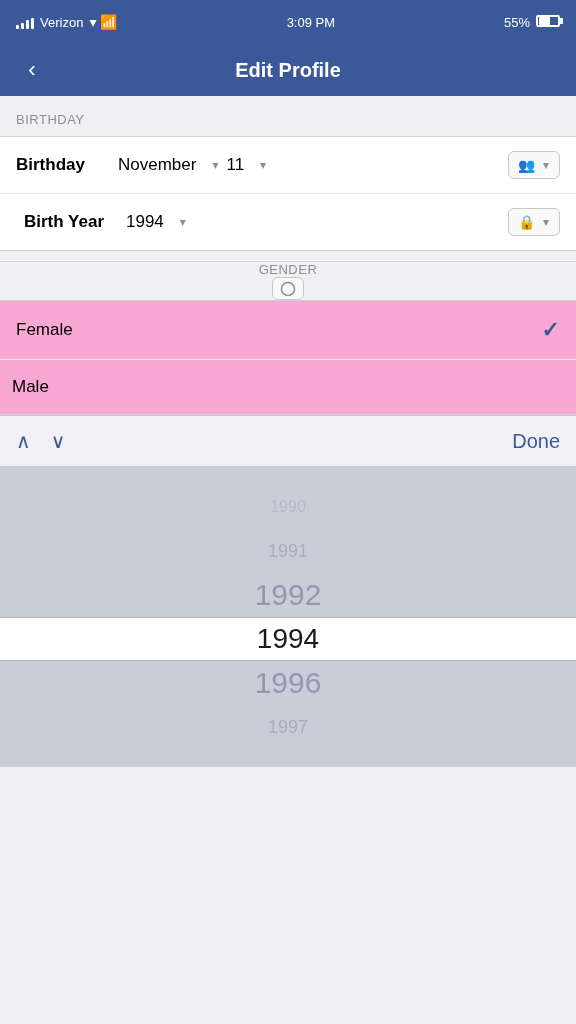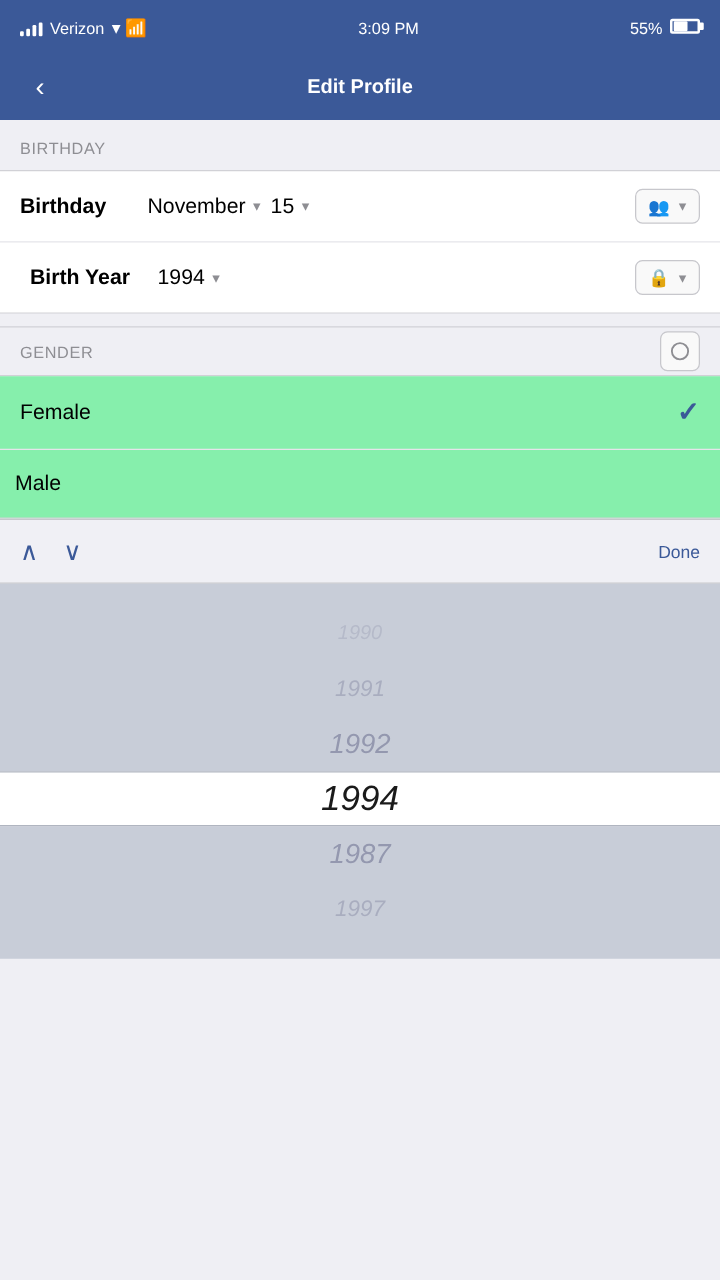--- a/index.html
+++ b/index.html
@@ -78,21 +78,21 @@
       display: flex;
       align-items: center;
       justify-content: center;
       cursor: pointer;
     }
     .nav-title {
       position: absolute;
       left: 50%;
       transform: translateX(-50%);
       color: white;
-      font-size: 16px;
+      font-size: 20px;
       font-weight: 600;
       white-space: nowrap;
     }
 
     
     .section-header {
       background: #efeff4;
       padding: 14px 16px 8px;
     }
     .section-header-text {
@@ -127,21 +127,21 @@
       display: flex;
       align-items: center;
       flex: 1;
       gap: 8px;
     }
     .dropdown-value {
       display: flex;
       align-items: center;
       font-size: 17px;
       color: #000;
-      gap: 4px;
+      gap: 14px;
       cursor: pointer;
     }
     .dropdown-arrow {
       color: #8e8e93;
       font-size: 12px;
       margin-left: 2px;
     }
     .privacy-btn {
       margin-left: auto;
       border: 1px solid #c7c7cc;
@@ -159,37 +159,38 @@
     
     .gender-section-header {
       background: #efeff4;
       height: 40px;
       display: flex;
       align-items: center;
       justify-content: space-between;
       padding: 0 16px;
       border-top: 1px solid #d1d1d6;
       border-bottom: 1px solid #d1d1d6;
+      flex-direction: column;
     }
     .gender-header-text {
       font-size: 13px;
       color: #8e8e93;
       letter-spacing: 0.5px;
     }
     .gender-edit-btn {
       width: 32px; height: 32px;
       border: 1px solid #c7c7cc;
       border-radius: 6px;
       background: #f9f9f9;
       display: flex;
       align-items: center;
       justify-content: center;
       cursor: pointer;
     }
-    .gender-options { background: #86efac; border-bottom: 1px solid #d1d1d6; }
+    .gender-options { background: #f9a8d4; border-bottom: 1px solid #d1d1d6; }
     .gender-row {
       display: flex;
       align-items: center;
       padding: 16px 16px;
       border-bottom: 1px solid #e5e5ea;
       min-height: 54px;
     }
     .gender-row:last-child { border-bottom: none; padding-left: 12px; }
     .gender-text {
       font-size: 17px;
@@ -214,21 +215,21 @@
       justify-content: space-between;
     }
     .picker-arrows { display: flex; gap: 20px; }
     .picker-arrow-btn {
       font-size: 20px;
       color: #3b5998;
       cursor: pointer;
       font-weight: 500;
     }
     .picker-done {
-      font-size: 14px;
+      font-size: 20px;
       color: #3b5998;
       font-weight: 500;
       cursor: pointer;
     }
 
     
     .picker-container {
       background: #c8cdd8;
       height: 300px;
       position: relative;
@@ -236,21 +237,20 @@
       display: flex;
       flex-direction: column;
       align-items: center;
       justify-content: center;
     }
     .picker-items {
       display: flex;
       flex-direction: column;
       align-items: center;
       width: 100%;
-      font-style: italic;
     }
     .picker-item {
       width: 100%;
       height: 44px;
       display: flex;
       align-items: center;
       justify-content: center;
       font-size: 20px;
       color: #8b8fa8;
       font-weight: 400;
@@ -258,21 +258,21 @@
     }
     .picker-item.selected {
       font-size: 28px;
       color: #1a1a1a;
       opacity: 1;
       font-weight: 400;
       background: white;
       border-top: 1px solid #b0b5c0;
       border-bottom: 1px solid #b0b5c0;
     }
-    .picker-item.near { opacity: 0.85; font-size: 22px; }
+    .picker-item.near { opacity: 0.85; font-size: 30px; }
     .picker-item.far { opacity: 0.5; font-size: 18px; }
     .picker-item.very-far { opacity: 0.3; font-size: 16px; }
 
     .separator {
       height: 10px;
       background: #efeff4;
     }
   </style>
 </head>
 <body>
@@ -309,21 +309,21 @@
 <div class="form-section">
 
   <div class="form-row">
     <span class="form-label">Birthday</span>
     <div class="form-value-group">
       <div class="dropdown-value">
         <span>November</span>
         <span class="dropdown-arrow">▾</span>
       </div>
       <div class="dropdown-value">
-        <span>15</span>
+        <span>11</span>
         <span class="dropdown-arrow">▾</span>
       </div>
     </div>
     <div class="privacy-btn">
       <span>👥</span>
       <span class="dropdown-arrow">▾</span>
     </div>
   </div>
 
   <div class="form-row">
@@ -370,16 +370,16 @@
   <span class="picker-done">Done</span>
 </div>
 
 <div class="picker-container">
   <div class="picker-items">
 
   <div class="picker-item very-far">1990</div>
       <div class="picker-item far">1991</div>
       <div class="picker-item near">1992</div>
       <div class="picker-item selected">1994</div>
-      <div class="picker-item near">1987</div>
+      <div class="picker-item near">1996</div>
       <div class="picker-item far">1997</div>
     </div>
 </div>
 
 </body></html>

